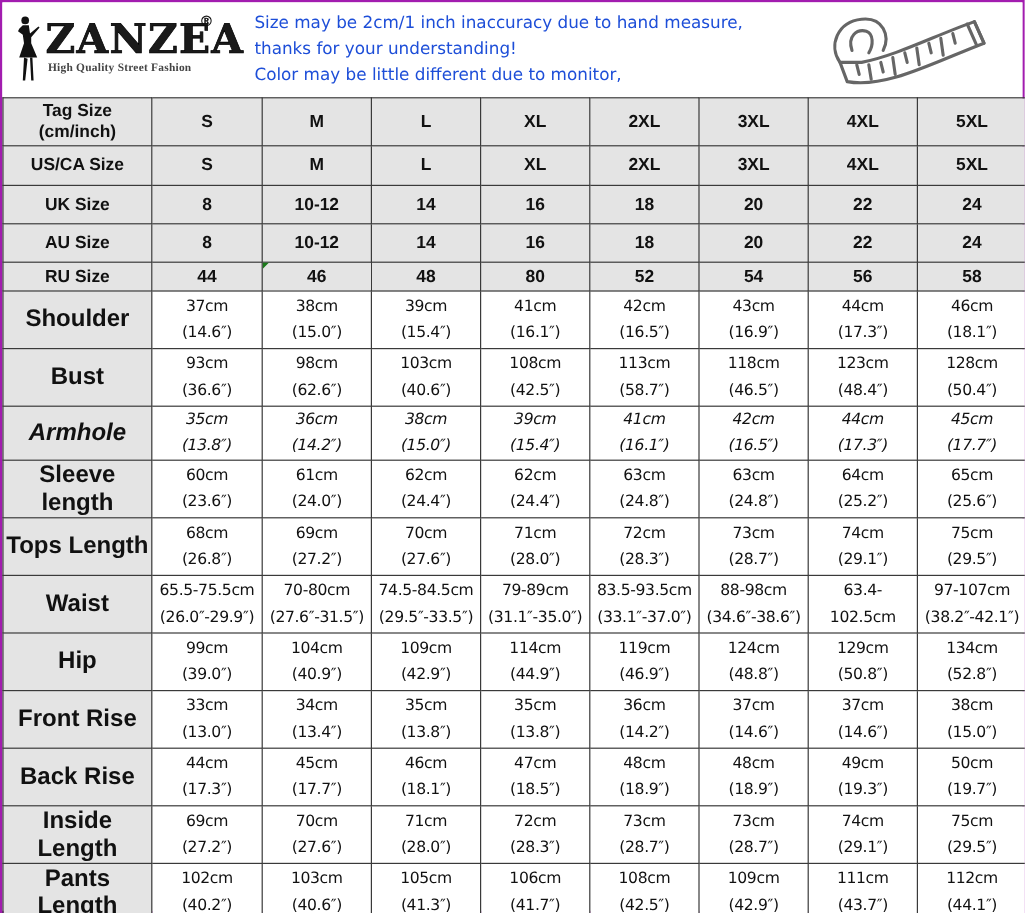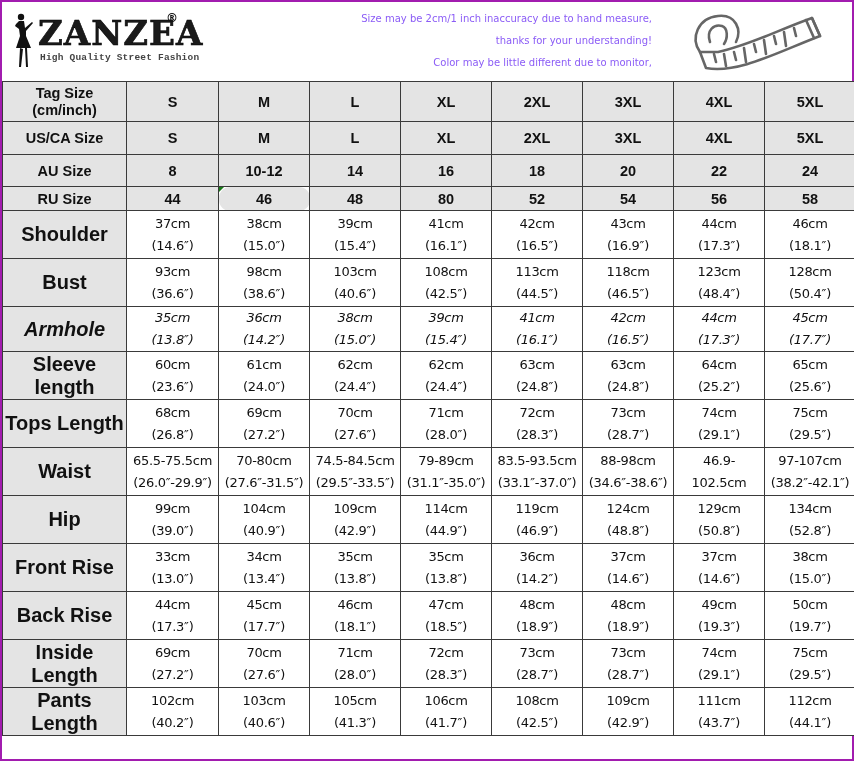--- a/index.html
+++ b/index.html
@@ -3,32 +3,32 @@
   <meta charset="utf-8">
   <style>
     html, body { margin: 0; padding: 0; background: #ffffff; }
     body { width: 854px; height: 761px; overflow: hidden; position: relative; font-family: "DejaVu Sans", sans-serif; color: #111; }
     .page { position: absolute; left: 0; top: 0; width: 854px; height: 761px; box-sizing: border-box; border: 2px solid #a21caf; }
     .header { position: absolute; left: 0; top: 0; width: 850px; height: 80px; background: #fff; }
     .logo { position: absolute; left: 4px; top: 8px; width: 200px; height: 60px; }
     .logo-figure { position: absolute; left: 6px; top: 2px; }
     .logo-text { position: absolute; left: 32px; top: 4px; font-family: "DejaVu Serif", serif; font-size: 34px; font-weight: bold; letter-spacing: 1px; color: #1a1a1a; line-height: 38px; -webkit-text-stroke: 0.6px #000; }
     .logo-reg { position: absolute; left: 160px; top: 2px; font-size: 12px; font-weight: bold; line-height: 12px; }
-    .logo-tagline { position: absolute; left: 34px; top: 42px; font-family: Liberation Mono, monospace; font-size: 9.5px; font-weight: bold; color: #444; letter-spacing: 0.2px; white-space: nowrap; }
-    .notice { position: absolute; left: 210px; top: 6px; width: 440px; text-align: right; font-family: "DejaVu Sans", sans-serif; font-size: 10px; line-height: 22px; color: #8b5cf6; }
+    .logo-tagline { position: absolute; left: 34px; top: 42px; font-family: Liberation Serif, serif; font-size: 9.5px; font-weight: bold; color: #444; letter-spacing: 0.2px; white-space: nowrap; }
+    .notice { position: absolute; left: 210px; top: 6px; width: 440px; text-align: left; font-family: "DejaVu Sans", sans-serif; font-size: 14px; line-height: 22px; color: #1d4ed8; }
     .notice div { white-space: nowrap; }
     .tape { position: absolute; left: 686px; top: 6px; }
     table.chart { position: absolute; left: 0; top: 79px; border-collapse: collapse; table-layout: fixed; width: 852px; }
     table.chart td { border: 1.6px solid #3a3a3a; text-align: center; vertical-align: middle; padding: 0; }
     td.rowhead { background: #e4e4e4; font-family: "Liberation Sans", sans-serif; font-weight: bold; font-size: 20px; }
     tr.conv td { background: #e4e4e4; font-family: "Liberation Sans", sans-serif; font-weight: bold; font-size: 14.5px; }
     tr.meas td.val { background: #fff; font-family: "DejaVu Sans", sans-serif; font-size: 13px; line-height: 22px; color: #111; white-space: nowrap; letter-spacing: -0.3px; }
     td.rowhead .l2 { display: block; }
     .cm, .inch { display: block; }
-    .green-mark { position: relative; border-radius: 11px; }
+    .green-mark { position: relative; }
     .green-mark::before { content: ""; position: absolute; left: 0; top: 0; width: 0; height: 0; border-top: 5px solid #1a7a1a; border-right: 5px solid transparent; }
   </style>
 </head>
 <body>
 
 <div class="page">
 
   <div class="header">
     <div class="logo">
       <svg class="logo-figure" width="26" height="58" viewBox="0 0 26 58">
@@ -93,20 +93,31 @@
       <td>S</td>
       <td>M</td>
       <td>L</td>
       <td>XL</td>
       <td>2XL</td>
       <td>3XL</td>
       <td>4XL</td>
       <td>5XL</td>
     </tr>
 
+    <tr class="conv" style="height:32px">
+      <td class="rowhead">UK Size</td>
+      <td>8</td>
+      <td>10-12</td>
+      <td>14</td>
+      <td>16</td>
+      <td>18</td>
+      <td>20</td>
+      <td>22</td>
+      <td>24</td>
+    </tr>
 
     <tr class="conv" style="height:32px">
       <td class="rowhead">AU Size</td>
       <td>8</td>
       <td>10-12</td>
       <td>14</td>
       <td>16</td>
       <td>18</td>
       <td>20</td>
       <td>22</td>
@@ -163,33 +174,33 @@
           </td>
         </tr>
         <tr class="meas" style="height: 48px;">
           <td class="rowhead">Bust</td>
           <td class="val">
             <span class="cm">93cm</span>
             <span class="inch">(36.6″)</span>
           </td>
           <td class="val">
             <span class="cm">98cm</span>
-            <span class="inch">(38.6″)</span>
+            <span class="inch">(62.6″)</span>
           </td>
           <td class="val">
             <span class="cm">103cm</span>
             <span class="inch">(40.6″)</span>
           </td>
           <td class="val">
             <span class="cm">108cm</span>
             <span class="inch">(42.5″)</span>
           </td>
           <td class="val">
             <span class="cm">113cm</span>
-            <span class="inch">(44.5″)</span>
+            <span class="inch">(58.7″)</span>
           </td>
           <td class="val">
             <span class="cm">118cm</span>
             <span class="inch">(46.5″)</span>
           </td>
           <td class="val">
             <span class="cm">123cm</span>
             <span class="inch">(48.4″)</span>
           </td>
           <td class="val">
@@ -322,21 +333,21 @@
           </td>
           <td class="val">
             <span class="cm">83.5-93.5cm</span>
             <span class="inch">(33.1″-37.0″)</span>
           </td>
           <td class="val">
             <span class="cm">88-98cm</span>
             <span class="inch">(34.6″-38.6″)</span>
           </td>
           <td class="val">
-            <span class="cm">46.9-</span>
+            <span class="cm">63.4-</span>
             <span class="inch">102.5cm</span>
           </td>
           <td class="val">
             <span class="cm">97-107cm</span>
             <span class="inch">(38.2″-42.1″)</span>
           </td>
         </tr>
         <tr class="meas" style="height: 48px;">
           <td class="rowhead">Hip</td>
           <td class="val">

